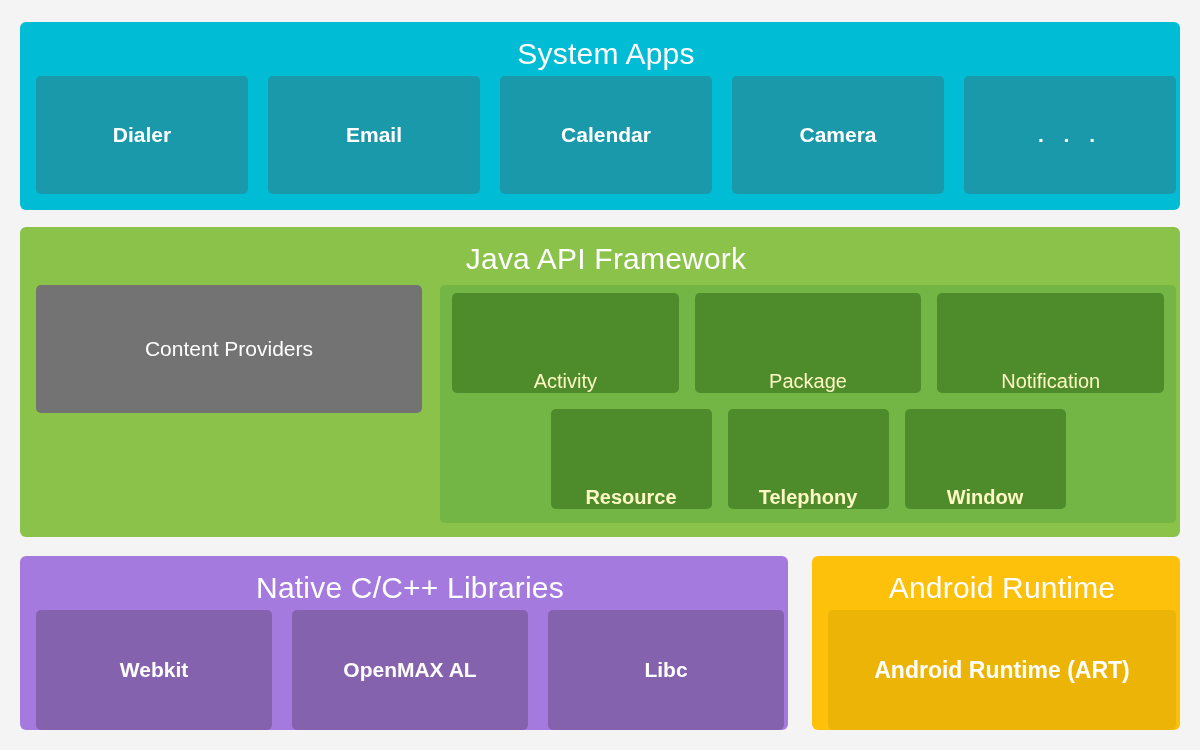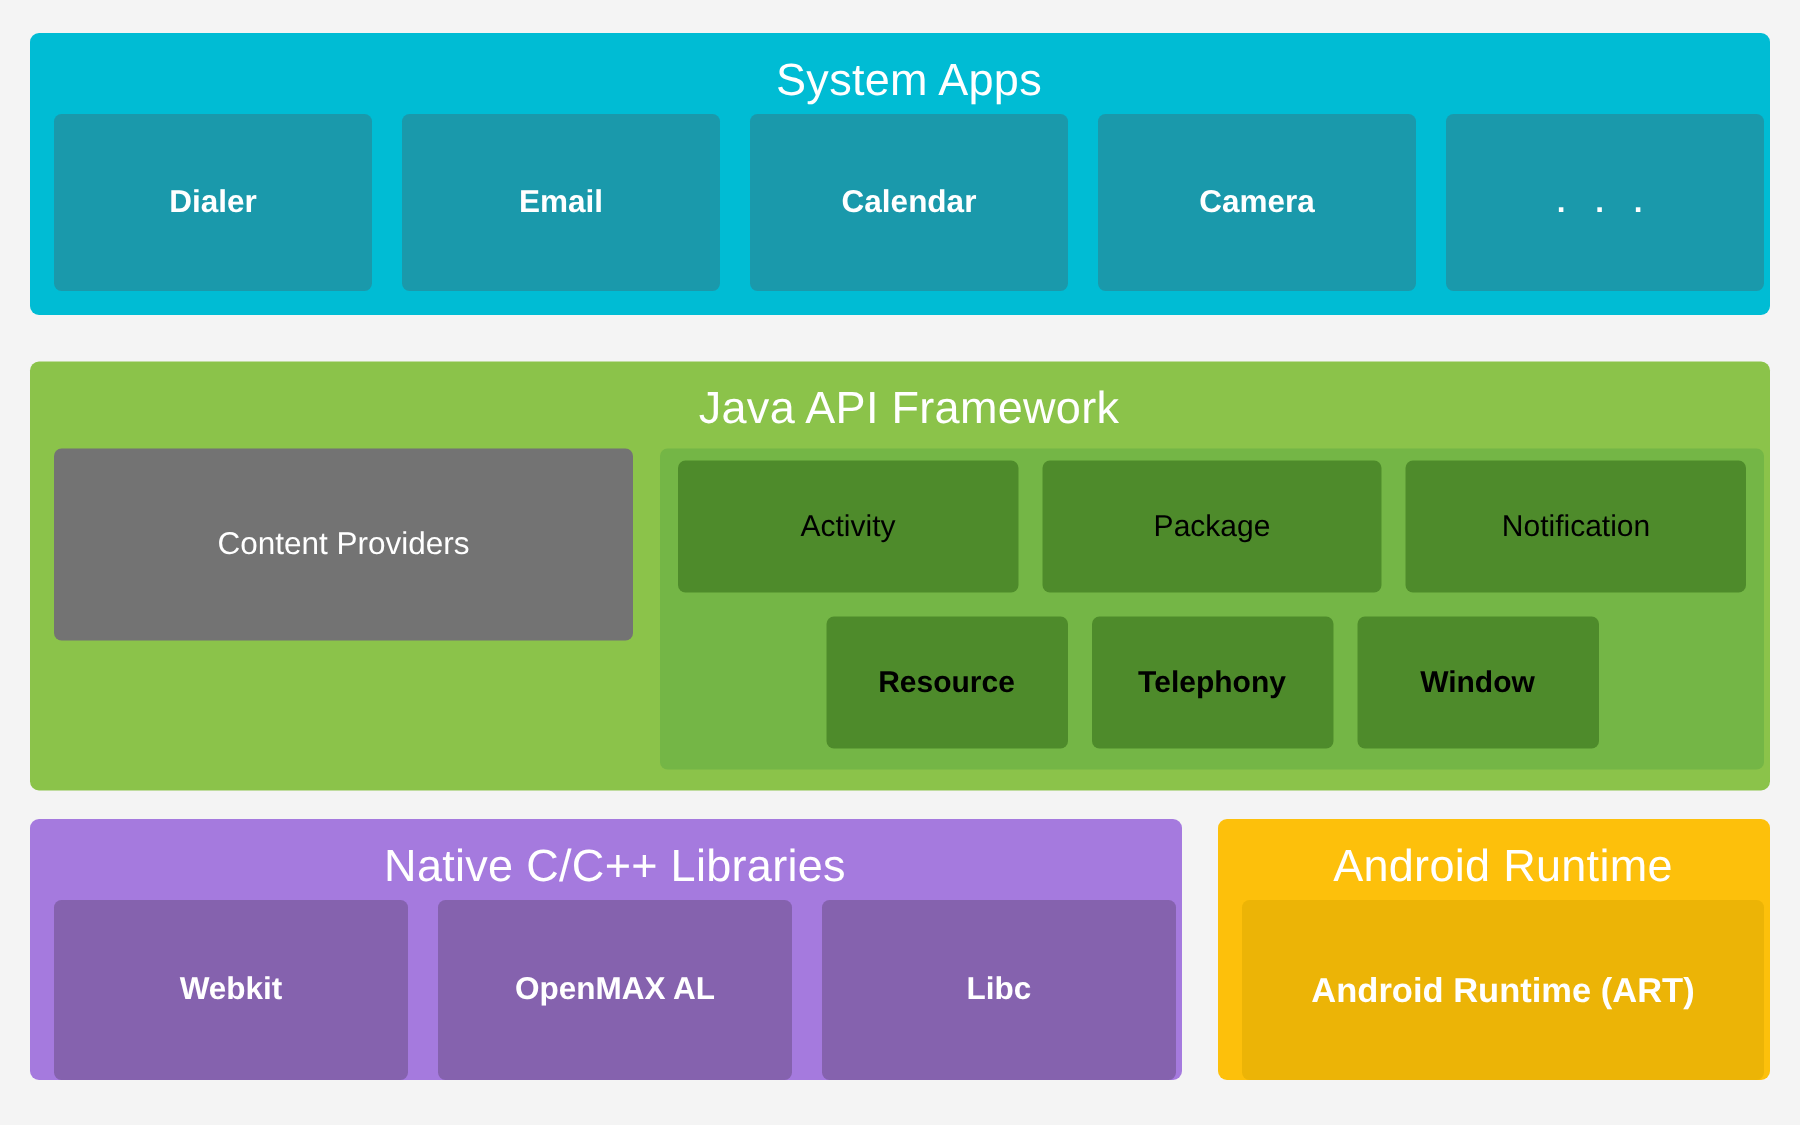--- a/index.html
+++ b/index.html
@@ -64,21 +64,21 @@
     background: #1a99ab;
     height: 118px;
   }
   .dots {
     letter-spacing: 7px;
   }
 
   
   #java-api {
     background: #8bc34a;
-    margin-top: 31px;
+    margin-top: 17px;
     padding-bottom: 14px;
   }
   .framework-body {
     display: flex;
     gap: 18px;
     margin-top: 4px;
   }
   .framework-left {
     width: 386px;
     display: flex;
@@ -115,25 +115,25 @@
     gap: 16px;
     margin-top: 4px;
   }
   .managers-row + .managers-row {
     margin-top: 16px;
     justify-content: center;
   }
   .mgr-tile {
     background: #4e8b2b;
     border-radius: 5px;
-    color: #000000;
+    color: #fef9c3;
     font-size: 20px;
-    height: 88px;
-    display: flex;
-    align-items: center;
+    height: 100px;
+    display: flex;
+    align-items: flex-end;
     justify-content: center;
     flex: 1 1 0;
     text-align: center;
     padding: 0 6px;
     box-sizing: border-box;
   }
   .managers-row.row-2 .mgr-tile {
     flex: 0 0 161px;
     font-weight: bold;
   }

